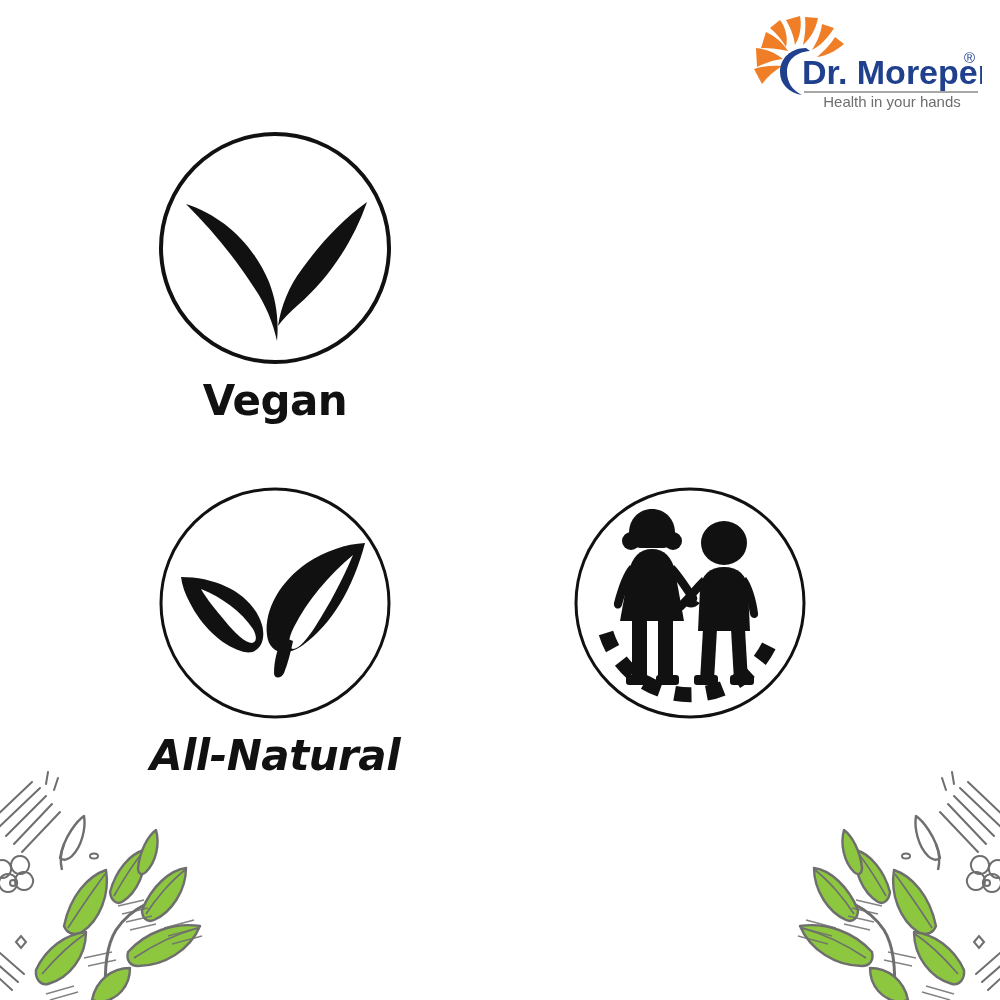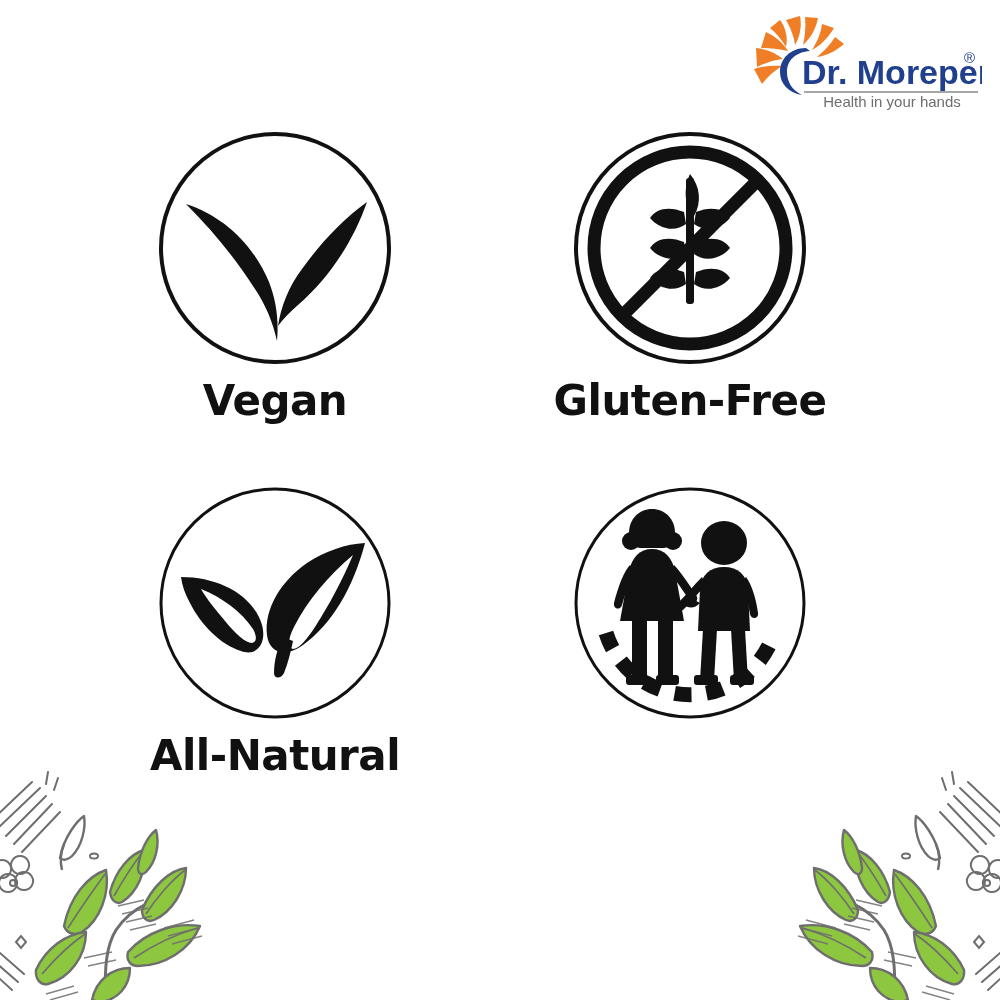--- a/index.html
+++ b/index.html
@@ -43,21 +43,21 @@
     padding-left: 20px;
   }
   .badge {
     position: absolute;
     width: 400px;
     text-align: center;
   }
   .badge-col-left  { left: 75px; }
   .badge-col-right { left: 490px; }
   .badge-row-top    { top: 0px; }
-  .badge-row-bottom { top: 355px; }
+  .badge-row-bottom { top: 355px; font-style: italic; }
 
   .badge-icon {
     width: 236px;
     height: 236px;
     margin: 0 auto;
     display: block;
   }
   .badge-icon svg { display: block; }
 
   .badge-label {
@@ -127,49 +127,20 @@
           <path d="M210 72 C196 112, 172 148, 141 175 C133 182, 126 189, 121 196
                    C124 176, 132 156, 145 139 C163 114, 185 90, 210 72 Z" fill="#111111"></path>
 
           <path d="M205 79 C183 103, 161 128, 146 155 C138 169, 132 182, 129 193
                    C131 178, 137 163, 146 149 C163 123, 184 99, 205 79 Z" fill="#ffffff" opacity="0.0"></path>
         </svg>
       </div>
       <div class="badge-label">Vegan</div>
     </div>
 
-    <div class="badge badge-col-right badge-row-top">
-      <div class="badge-icon">
-        <svg width="236" height="236" viewBox="0 0 236 236" xmlns="http://www.w3.org/2000/svg">
-
-          <circle cx="118" cy="118" r="114" fill="none" stroke="#111111" stroke-width="4"></circle>
-
-          <circle cx="118" cy="118" r="96" fill="none" stroke="#111111" stroke-width="13"></circle>
-
-          <line x1="50" y1="186" x2="186" y2="50" stroke="#111111" stroke-width="13" stroke-linecap="butt"></line>
-
-          <g fill="#111111">
-
-            <rect x="114" y="48" width="8" height="126" rx="3"></rect>
-
-            <path d="M118 44 C128 56, 130 72, 122 86 C114 78, 110 62, 118 44 Z"></path>
-
-            <path d="M112 82 C98 76, 84 78, 78 88 C88 100, 104 102, 114 94 Z"></path>
-            <path d="M124 82 C138 76, 152 78, 158 88 C148 100, 132 102, 122 94 Z"></path>
-
-            <path d="M112 112 C98 106, 84 108, 78 118 C88 130, 104 132, 114 124 Z"></path>
-            <path d="M124 112 C138 106, 152 108, 158 118 C148 130, 132 132, 122 124 Z"></path>
-
-            <path d="M112 142 C98 136, 84 138, 78 148 C88 160, 104 162, 114 154 Z"></path>
-            <path d="M124 142 C138 136, 152 138, 158 148 C148 160, 132 162, 122 154 Z"></path>
-          </g>
-        </svg>
-      </div>
-      <div class="badge-label">Gluten-Free</div>
-    </div>
 
     <div class="badge badge-col-left badge-row-bottom">
       <div class="badge-icon">
         <svg width="236" height="236" viewBox="0 0 236 236" xmlns="http://www.w3.org/2000/svg">
           <circle cx="118" cy="118" r="114" fill="none" stroke="#111111" stroke-width="3"></circle>
 
           <path d="M24 92 C62 92, 96 110, 105 140 C110 158, 100 172, 84 166
                    C64 160, 44 140, 33 118 C28 109, 25 100, 24 92 Z" fill="#111111"></path>
 
           <path d="M44 104 C64 112, 84 126, 96 144 C100 151, 100 157, 95 158

